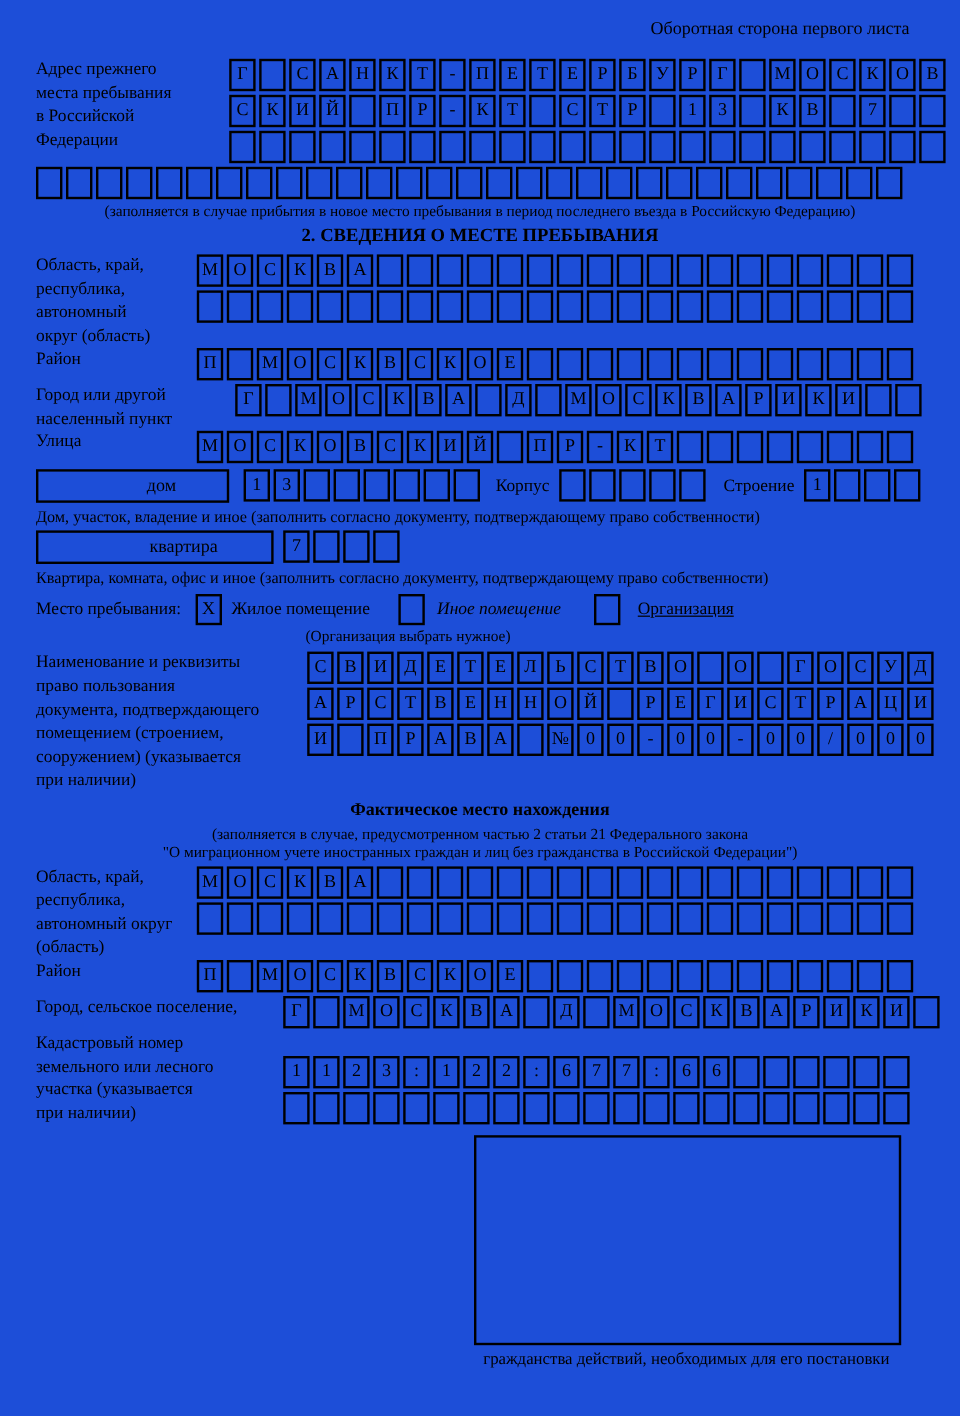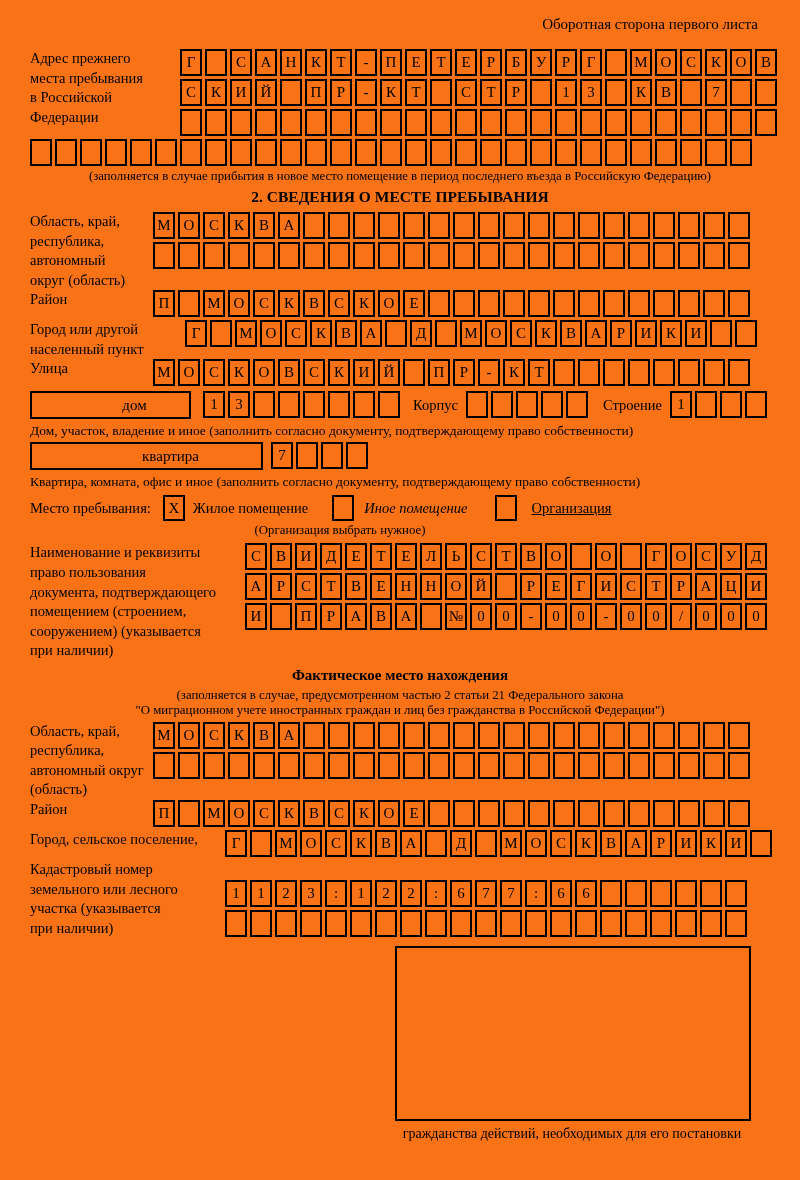--- a/index.html
+++ b/index.html
@@ -1,23 +1,23 @@
 <!DOCTYPE html>
 <html><head>
 <meta charset="utf-8">
 <title>Оборотная сторона первого листа</title>
 <style>
   html,body{margin:0;padding:0;background:#fff;}
   .page{
     width:800px;height:1180px;box-sizing:border-box;overflow:hidden;
-    padding:16px 30px 0 30px;background:#f97316;color:#000;
+    padding:16px 30px 0 30px;background:#1d4ed8;color:#000;
     font-family:"Liberation Serif", serif;position:relative;
   }
   .side-note{text-align:right;font-size:15px;padding-right:12px;margin-bottom:16px;}
-  .fieldrow{display:flex;align-items:flex-start;}
+  .fieldrow{display:flex;align-items:flex-start;gap:11px;}
   .fieldlabel{font-size:14.5px;line-height:1.35;}
   .inl-label{font-size:14.5px;line-height:28px;white-space:nowrap;}
   .cellrow{display:flex;margin-bottom:3px;}
   .cell{
     box-sizing:border-box;flex:0 0 22px;width:22px;height:27px;margin-right:3px;
     border:2px solid #000;display:flex;align-items:center;justify-content:center;
     font-size:15px;line-height:1;
   }
   .widebox{
     box-sizing:border-box;border:2px solid #000;height:28px;
@@ -166,21 +166,21 @@
       <span class="cell"></span>
       <span class="cell"></span>
       <span class="cell"></span>
       <span class="cell"></span>
       <span class="cell"></span>
       <span class="cell"></span>
       <span class="cell"></span>
       <span class="cell"></span>
       <span class="cell"></span>
     </div>
-  <div class="caption center mb4">(заполняется в случае прибытия в новое место помещение в период последнего въезда в Российскую Федерацию)</div>
+  <div class="caption center mb4">(заполняется в случае прибытия в новое место пребывания в период последнего въезда в Российскую Федерацию)</div>
 
   <div class="sectiontitle">2. СВЕДЕНИЯ О МЕСТЕ ПРЕБЫВАНИЯ</div>
 
   <div class="fieldrow">
     <div class="fieldlabel lbl123">
       <div>Область, край,</div>
       <div>республика,</div>
       <div>автономный</div>
       <div>округ (область)</div>
     </div>
@@ -356,21 +356,21 @@
     <div class="cellrow">
         <span class="cell">1</span>
         <span class="cell"></span>
         <span class="cell"></span>
         <span class="cell"></span>
       </div>
   </div>
   <div class="caption" style="font-size:13.5px;margin-bottom:3px;">Дом, участок, владение и иное (заполнить согласно документу, подтверждающему право собственности)</div>
 
   <div class="houserow">
-    <div class="widebox" style="width:233px;margin-right:8px;">квартира</div>
+    <div class="widebox" style="width:198px;margin-right:8px;">квартира</div>
     <div class="cellrow">
         <span class="cell">7</span>
         <span class="cell"></span>
         <span class="cell"></span>
         <span class="cell"></span>
       </div>
   </div>
   <div class="caption" style="font-size:13.5px;margin-bottom:4px;">Квартира, комната, офис и иное (заполнить согласно документу, подтверждающему право собственности)</div>
 
   <div class="placerow">

